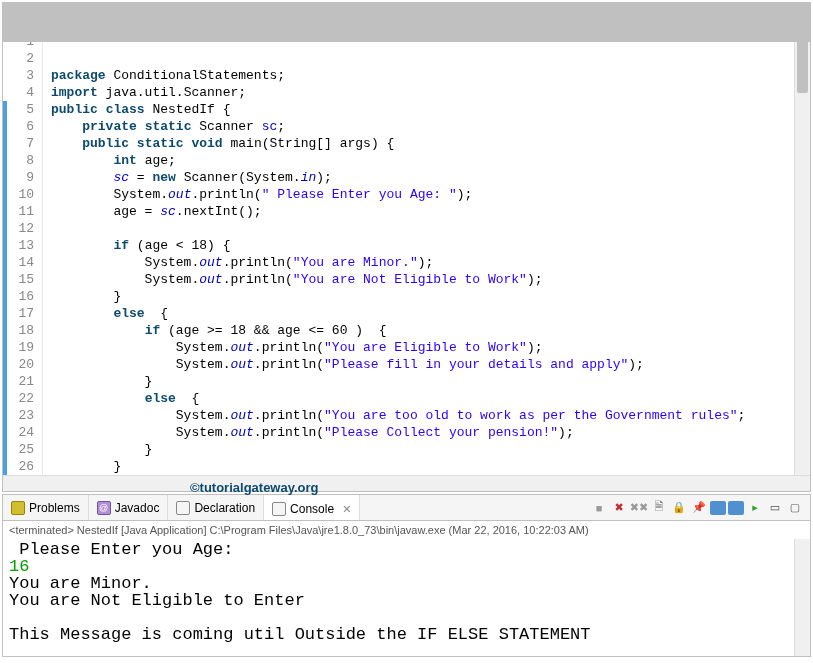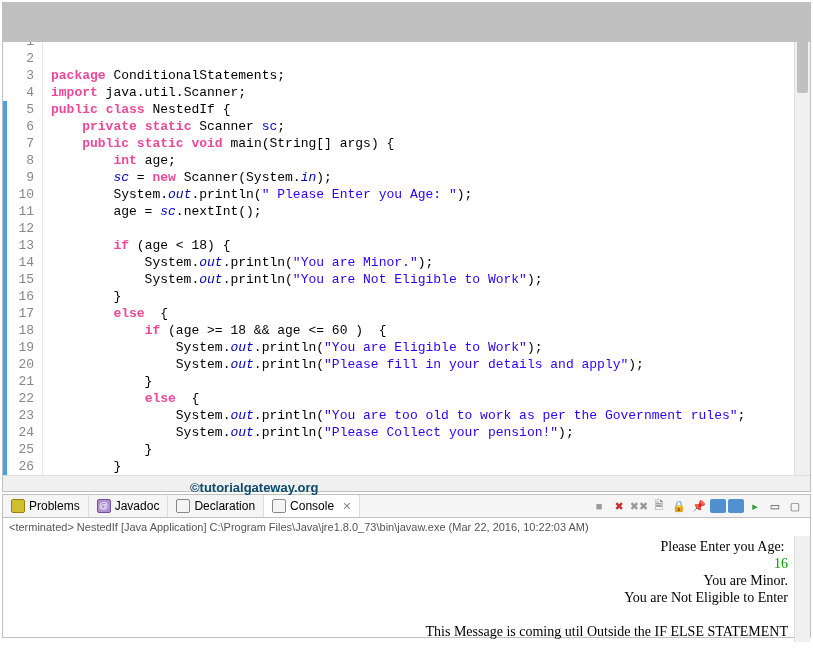--- a/index.html
+++ b/index.html
@@ -92,21 +92,21 @@
     }
     .line-num { height: 17px; }
     .code {
       flex: 1;
       padding-left: 8px;
       padding-top: 4px;
       white-space: pre;
       position: relative;
     }
     .code-line { height: 17px; }
-    .kw { color: #ec4899; font-weight: bold; }
+    .kw { color: #0c4a6e; font-weight: bold; }
     .str { color: #2a00ff; }
     .field { color: #0000c0; }
     .static-field { color: #0000c0; font-style: italic; }
     .scrollbar-v {
       width: 16px;
       background: #f0f0f0;
       border-left: 1px solid #ddd;
       position: relative;
     }
     .scroll-thumb {
@@ -127,21 +127,21 @@
       top: 480px;
       color: #0c4a6e;
       font-weight: bold;
       font-size: 13px;
       z-index: 50;
       font-family: Arial, sans-serif;
     }
     .bottom-pane {
       border: 1px solid #c0c0c0;
       margin: 2px;
-      height: 144px;
+      height: 163px;
       display: flex;
       flex-direction: column;
     }
     .bottom-tabs {
       height: 26px;
       display: flex;
       align-items: center;
       background: #f5f5f5;
       border-bottom: 1px solid #c0c0c0;
       position: relative;
@@ -188,27 +188,26 @@
     .tb-btn.red { color: #c03030; }
     .tb-btn.blue { background: #5090d0; color: #fff; border-radius: 2px; width: 16px; height: 14px; }
     .tb-btn.green { color: #30a030; }
     .console-status {
       padding: 3px 6px;
       font-size: 11px;
       color: #555;
     }
     .console-output {
       flex: 1;
-      font-family: Liberation Serif, serif;
-      font-size: 14px;
+      font-family: Liberation Mono, monospace;
+      font-size: 17px;
       line-height: 17px;
       padding: 2px 6px;
       white-space: pre;
       position: relative;
-      text-align: right;
     }
     .input-line { color: #00a000; }
     .console-scroll {
       width: 16px;
       background: #f0f0f0;
       border-left: 1px solid #ddd;
     }
     .console-body { display: flex; flex: 1; }
   </style>
 </head>

